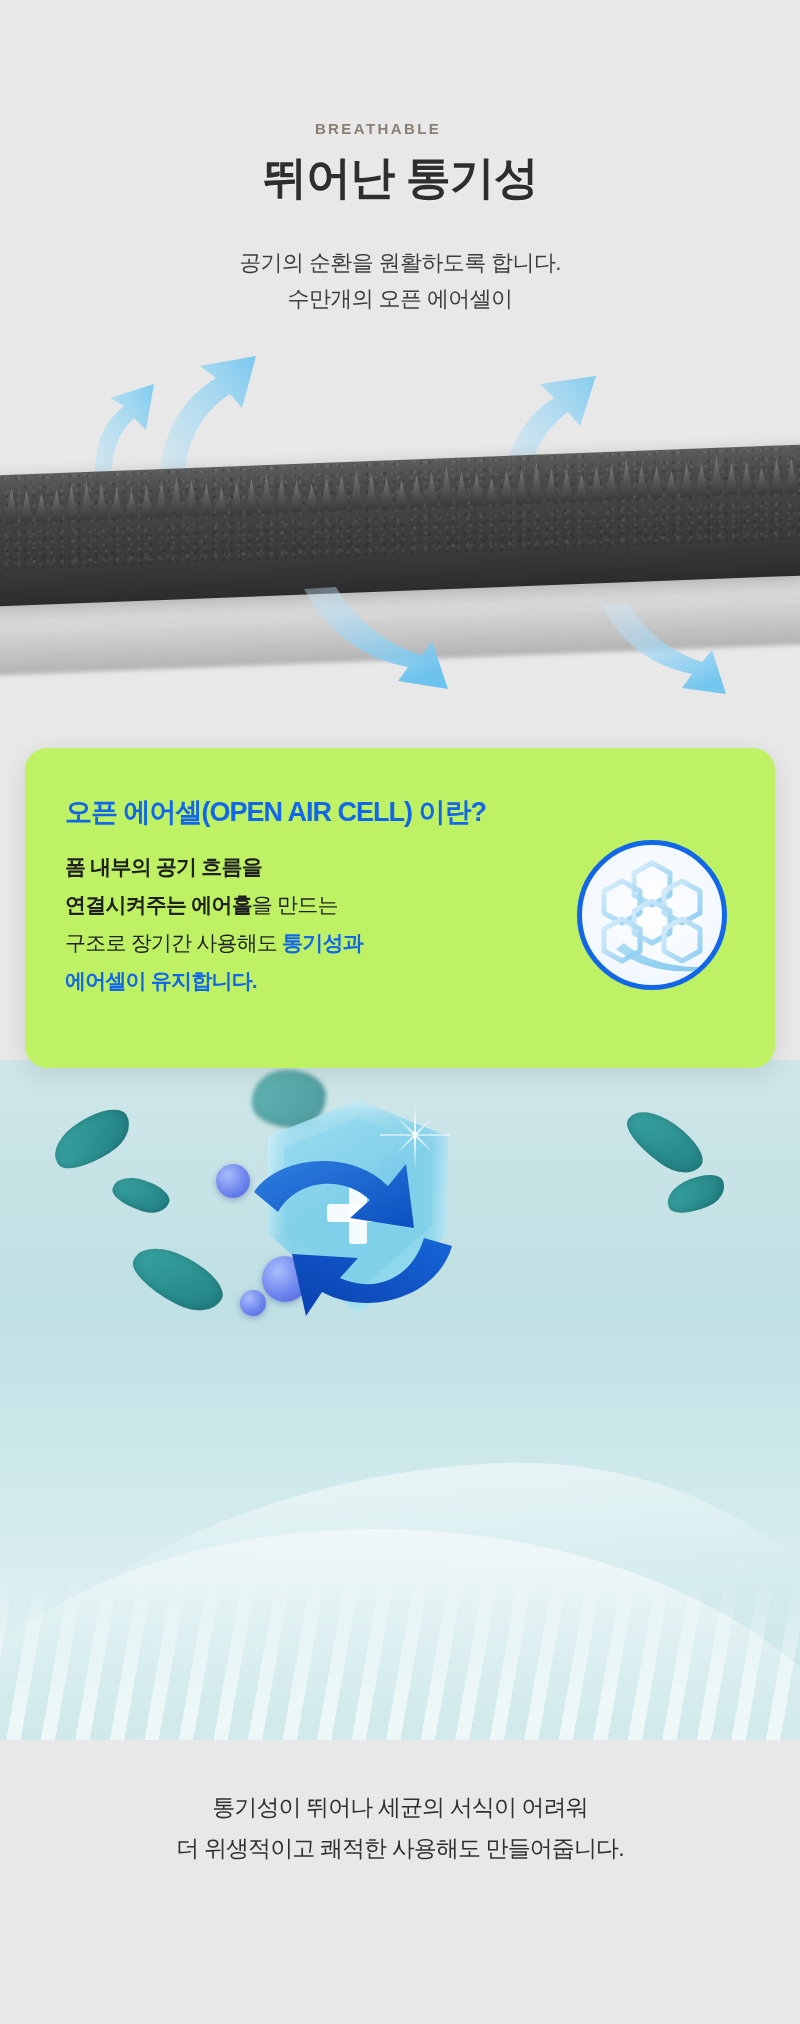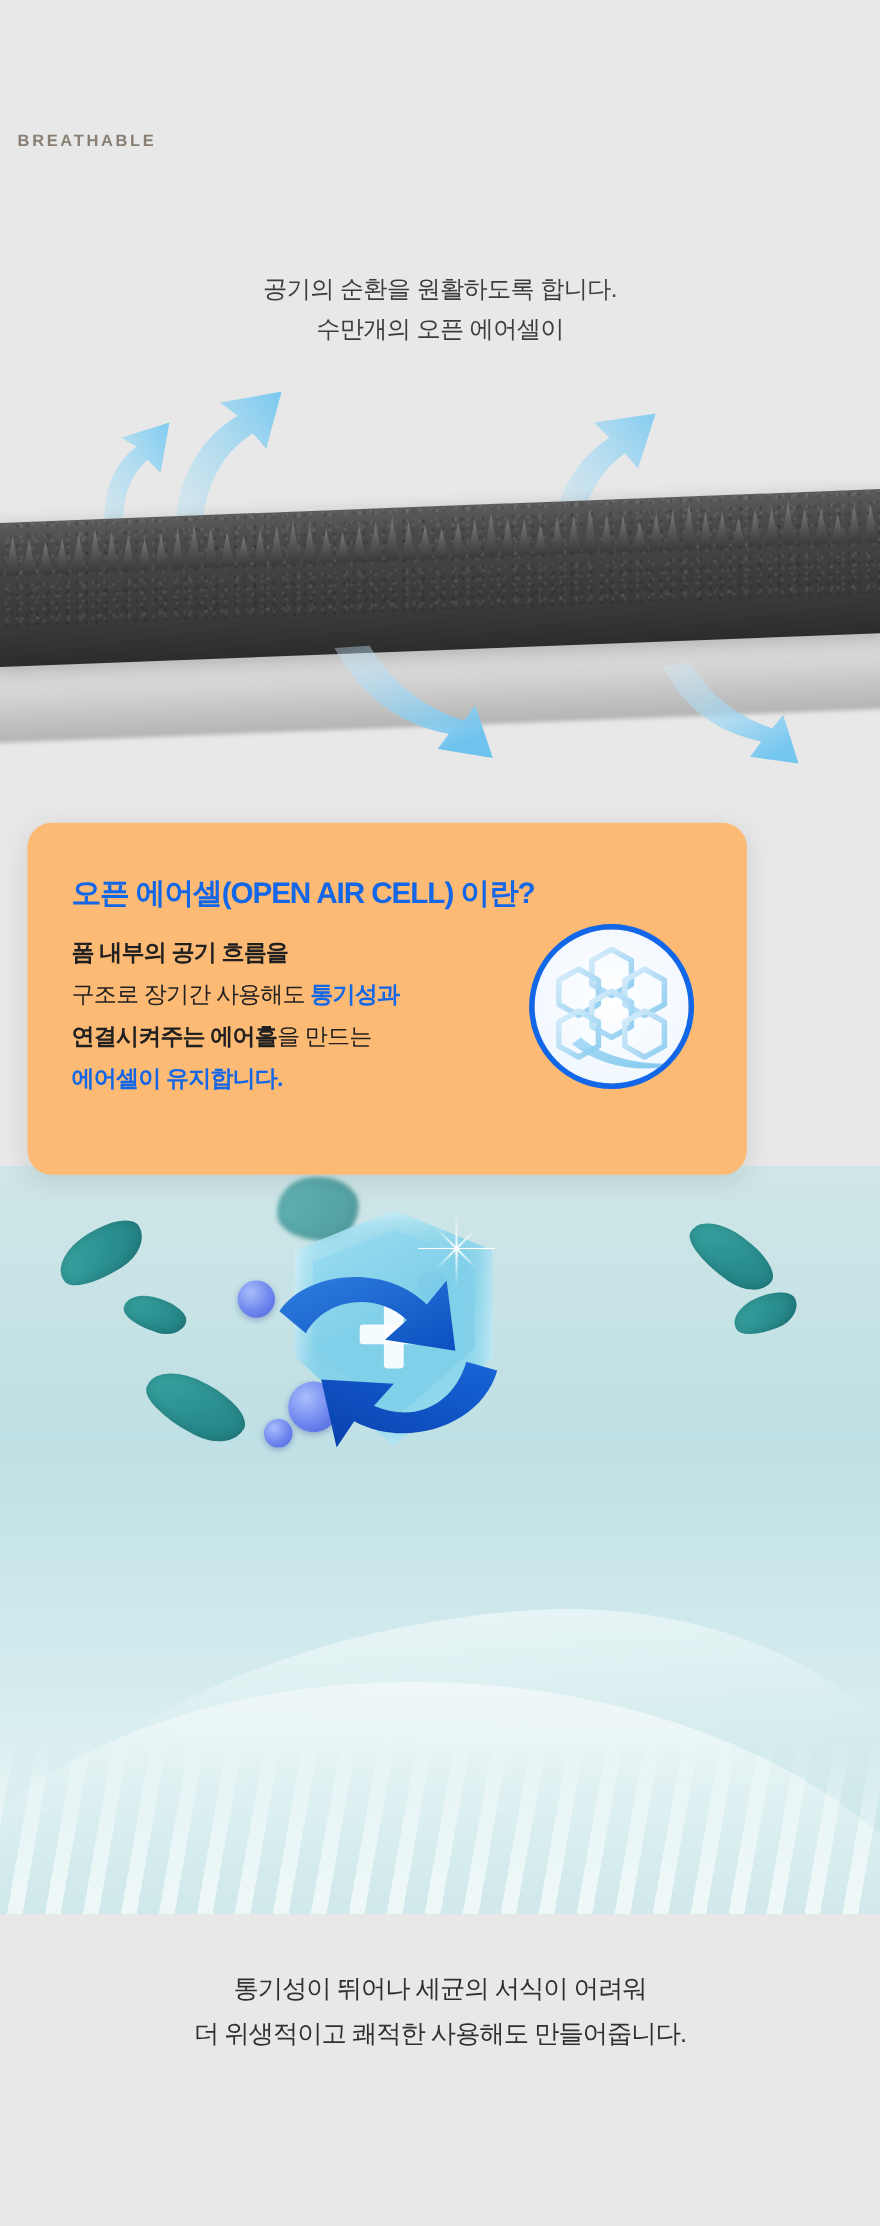--- a/index.html
+++ b/index.html
@@ -11,21 +11,21 @@
     font-family:"Liberation Sans","DejaVu Sans",sans-serif;
     -webkit-font-smoothing:antialiased;
   }
 
   
   .hero{
     position:absolute;left:0;top:0;width:800px;height:710px;
     background:#e8e8e8;
   }
   .eyebrow{
-    position:absolute;top:120px;left:16px;width:748px;
+    position:absolute;top:120px;left:4px;width:748px;text-align:center;
     font-size:15px;font-weight:bold;letter-spacing:2.4px;color:#897f73;
   }
   .hero-title{
     position:absolute;top:148px;left:0;width:800px;text-align:center;
     font-size:45px;font-weight:bold;color:#2e2e2e;letter-spacing:-1px;
     text-shadow:0 1px 0 rgba(255,255,255,.55);
   }
   .hero-sub{
     position:absolute;top:245px;left:0;width:800px;text-align:center;
     font-size:22px;line-height:36px;color:#3d3d3d;letter-spacing:-0.6px;
@@ -74,22 +74,22 @@
     background:linear-gradient(to bottom,rgba(60,60,60,.30),rgba(60,60,60,0));
     filter:blur(2px);
   }
 
   
   .arrow{position:absolute;}
   .arrow svg{display:block;overflow:visible;}
 
   
   .card{
-    position:absolute;left:25px;top:748px;width:654px;height:320px;
-    background:#fdba74;border-radius:22px;
+    position:absolute;left:25px;top:748px;width:750px;height:320px;
+    background:#bef264;border-radius:22px;
     box-shadow:0 6px 26px rgba(0,0,0,.10);
     z-index:5;
   }
   .card-title{
     position:absolute;left:40px;top:46px;
     font-size:27px;font-weight:bold;color:#1266e8;letter-spacing:-1px;
   }
   .card-body{
     position:absolute;left:40px;top:100px;width:420px;
     font-size:21px;line-height:38px;color:#202020;letter-spacing:-0.8px;
@@ -195,20 +195,21 @@
     position:absolute;top:47px;left:0;width:800px;text-align:center;
     font-size:23px;line-height:41px;color:#2f2f2f;letter-spacing:-0.9px;
   }
 </style>
 </head>
 <body>
 
 <section class="hero">
 
   <div class="eyebrow">BREATHABLE</div>
+  <h1 class="hero-title">뛰어난 통기성</h1>
 
   <div class="hero-sub">
     <div>공기의 순환을 원활하도록 합니다.</div>
     <div>수만개의 오픈 에어셀이</div>
   </div>
 
   <div class="foam-stage">
 
     <div class="arrow" style="left:80px;top:30px;">
       <svg width="110" height="120" viewBox="0 0 110 120">
@@ -330,22 +331,22 @@
       </div>
     <div class="foam-front"></div>
   </div>
 </section>
 
 <section class="card">
   <h2 class="card-title">오픈 에어셀(OPEN AIR CELL) 이란?</h2>
 
   <div class="card-body">
     <div><span class="b">폼 내부의 공기 흐름을</span></div>
+    <div><span class="b">연결시켜주는 에어홀</span><span>을 만드는</span></div>
     <div><span>구조로 장기간 사용해도 </span><span class="blue">통기성과</span></div>
-    <div><span class="b">연결시켜주는 에어홀</span><span>을 만드는</span></div>
     <div><span class="blue">에어셀이 유지합니다.</span></div>
   </div>
 
   <div class="hive-wrap">
     <div class="hive-ring">
       <svg width="140" height="140" viewBox="0 0 140 140">
         <defs>
           <linearGradient id="hx" x1="0" y1="0" x2="1" y2="1">
             <stop offset="0%" stop-color="#d9eefb"></stop>
             <stop offset="100%" stop-color="#8fcdf0"></stop>

